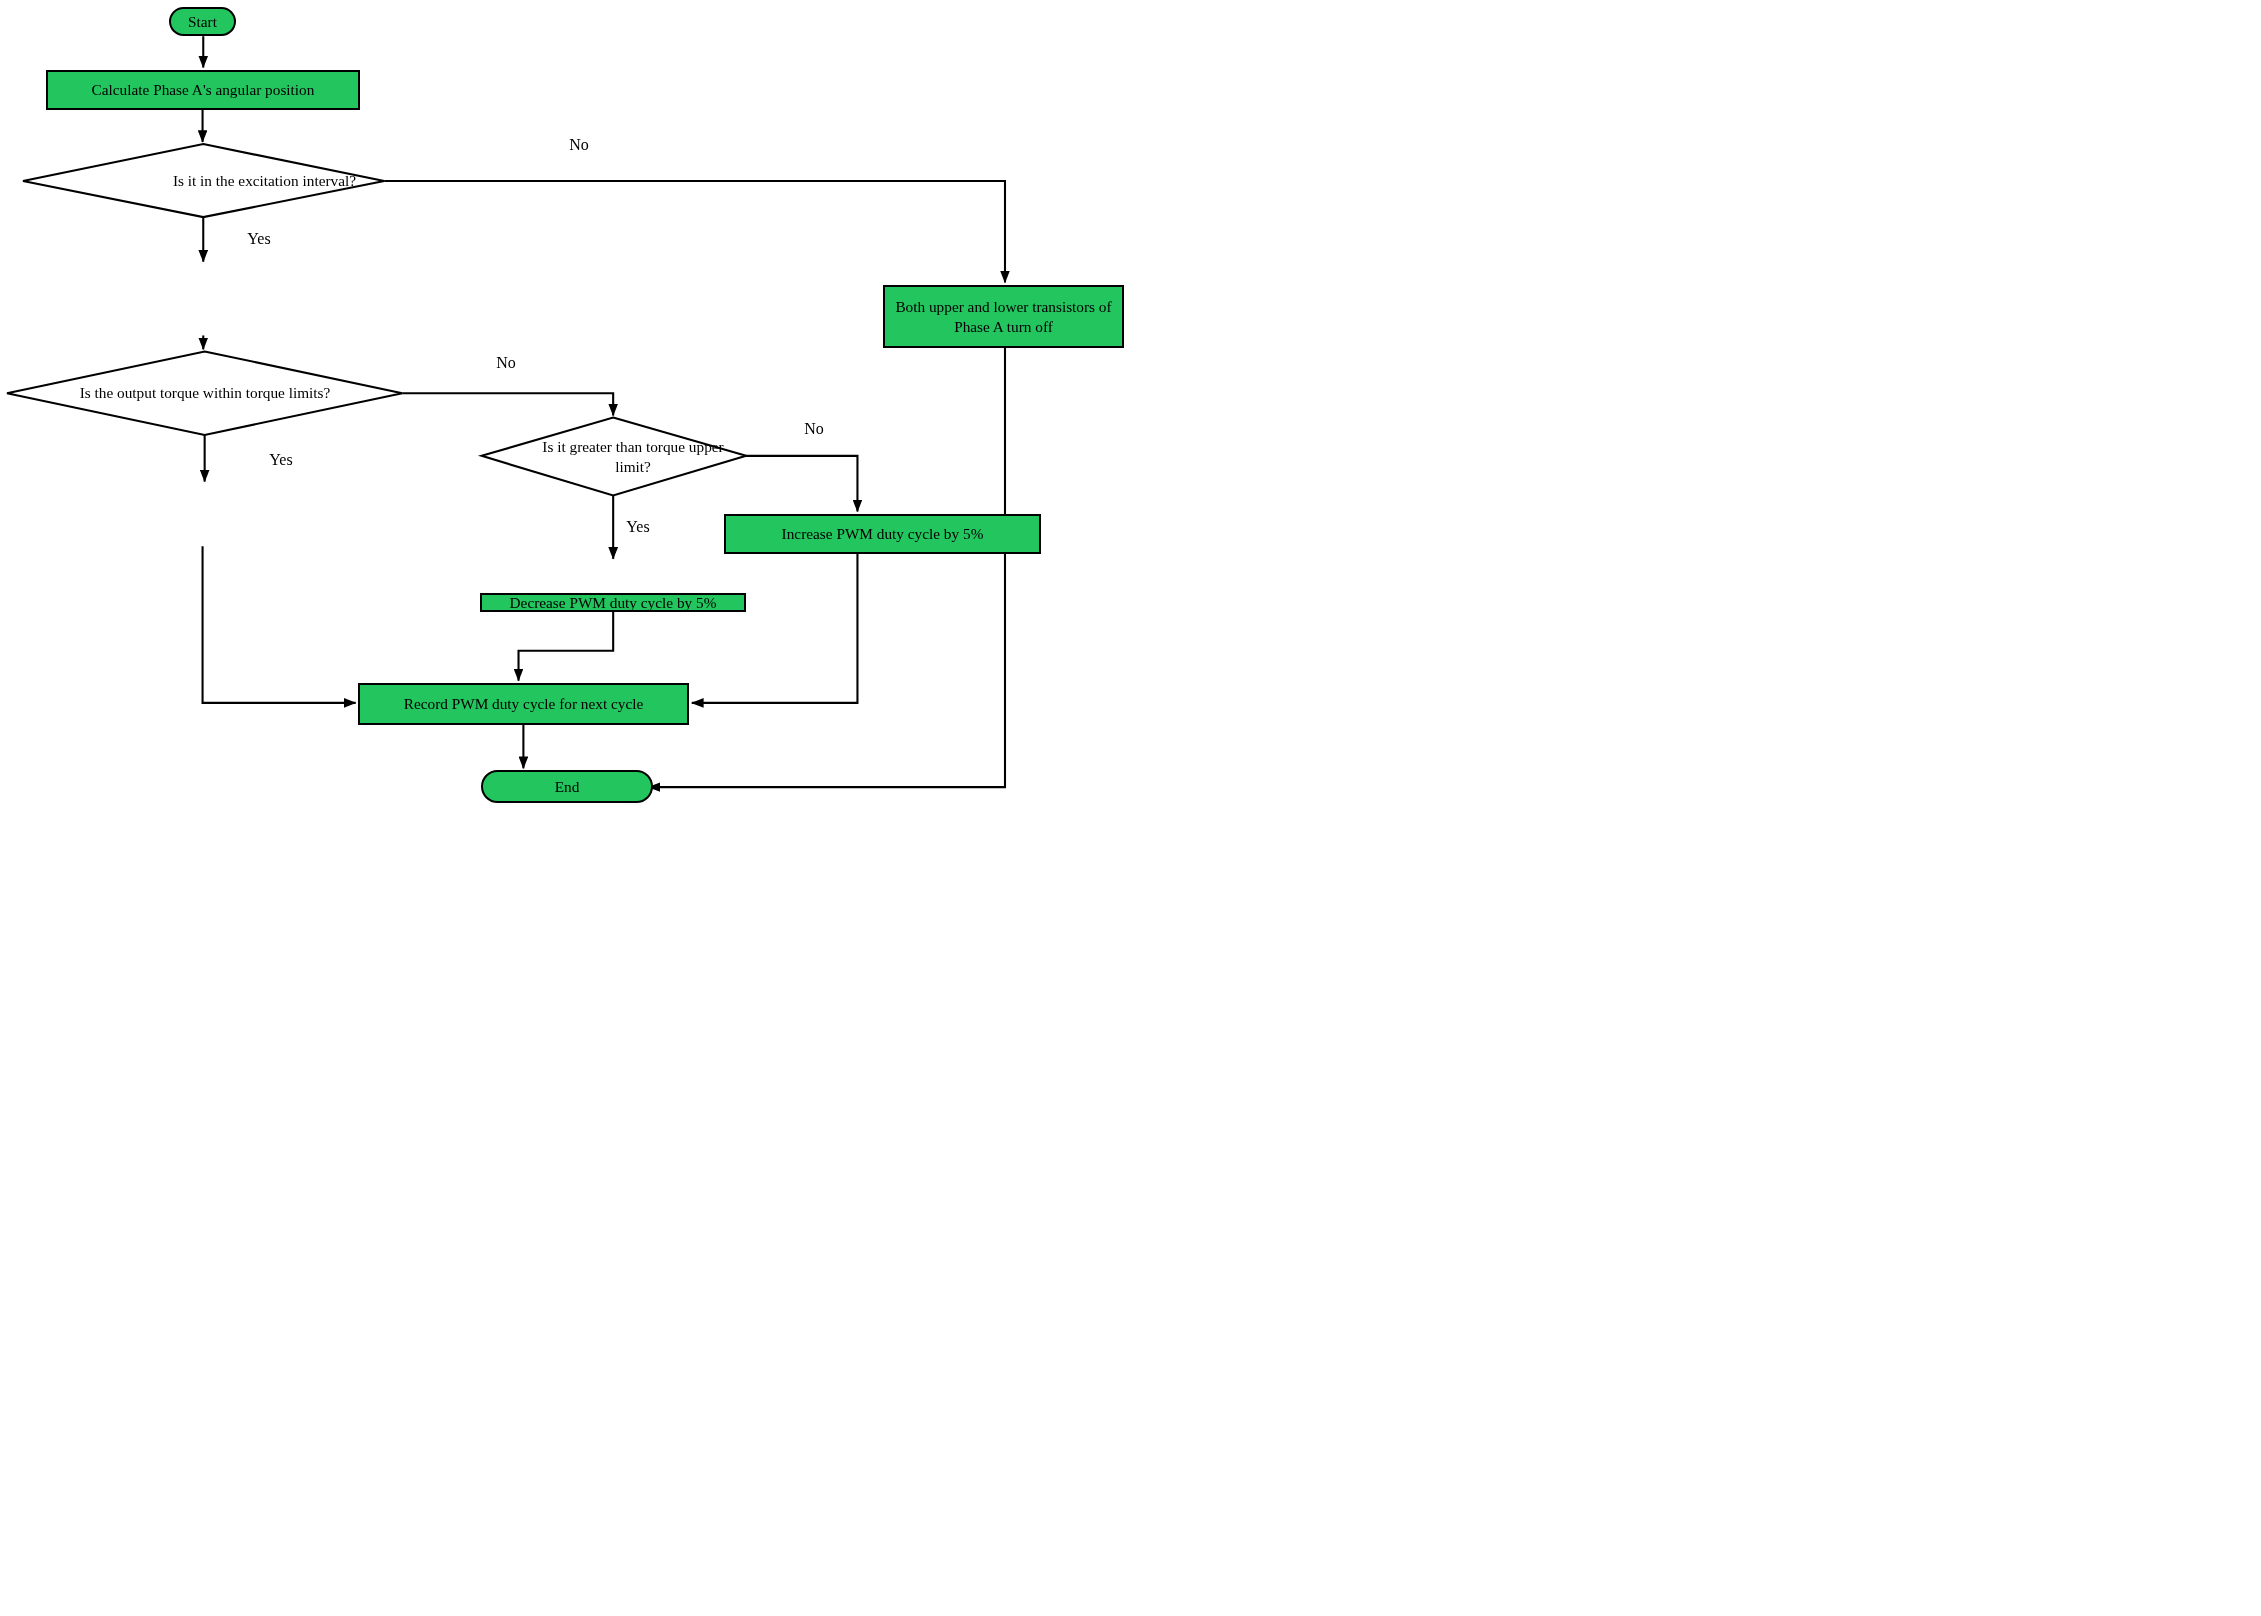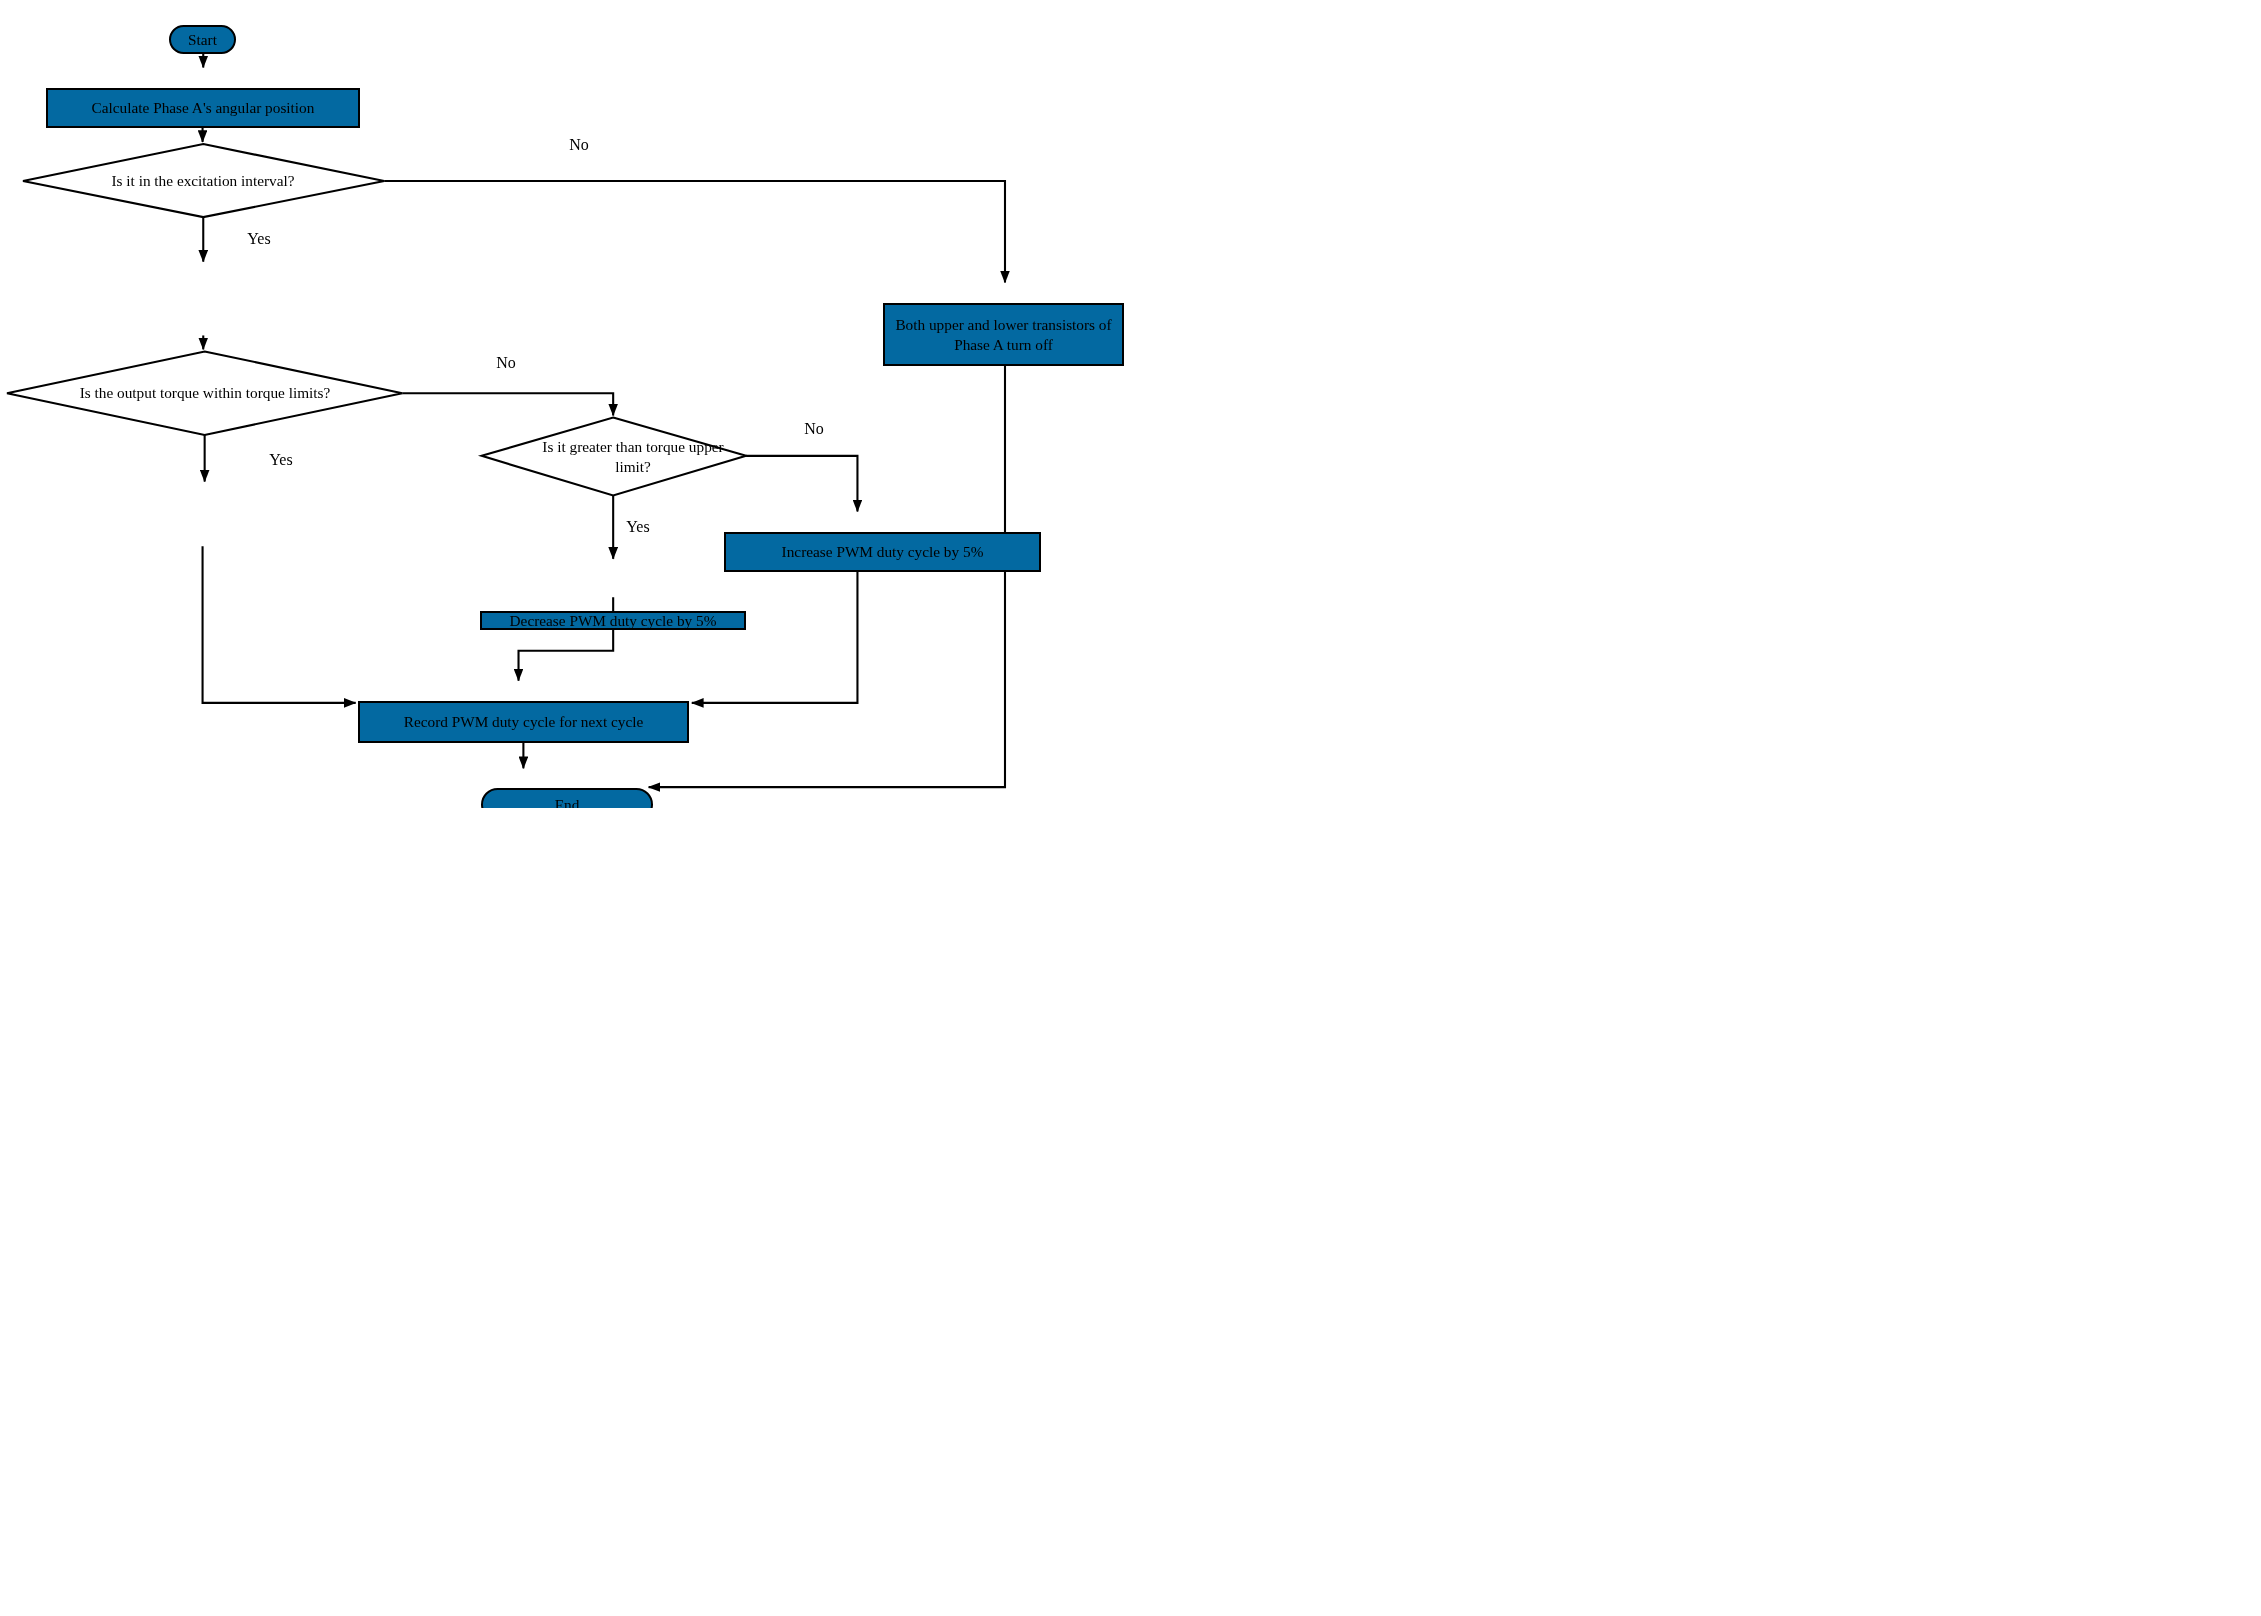--- a/index.html
+++ b/index.html
@@ -21,26 +21,25 @@
     width: 1131px;
     height: 808px;
   }
   .node {
     position: absolute;
     box-sizing: border-box;
     display: flex;
     align-items: center;
     justify-content: center;
     text-align: center;
-    background: #0369a1;
+    background: #22c55e;
     border: 2.1px solid #000000;
     font-size: 15.3px;
     line-height: 1.3;
     padding: 1.4px 5.6px;
-    margin-top: 18px;
   }
   .terminator {
     border-radius: 695px;
   }
   .diamond-label {
     position: absolute;
     transform: translate(-50%, -50%);
     text-align: center;
     font-size: 15.3px;
     line-height: 1.3;
@@ -97,21 +96,21 @@
   <div class="node" style="left:724px; top:514px; width:317px; height:40px;">Increase PWM duty cycle by 5%</div>
 
   <div class="node" style="left:480px; top:593px; width:266px; height:19px;">Decrease PWM duty cycle by 5%</div>
 
   <div class="node" style="left:883px; top:285px; width:241px; height:63px;">Both upper and lower transistors of Phase A turn off</div>
 
   <div class="node" style="left:358px; top:683px; width:331px; height:42px;">Record PWM duty cycle for next cycle</div>
 
   <div class="node terminator" style="left:481px; top:770px; width:172px; height:33px;">End</div>
 
-  <div class="diamond-label" style="left:203px; top:181px; width:306px;">Is it in the excitation interval?</div>
+  <div class="diamond-label" style="left:203px; top:181px; width:306px;text-align:right;">Is it in the excitation interval?</div>
 
   <div class="diamond-label" style="left:205px; top:393px; width:362px;">Is the output torque within torque limits?</div>
 
   <div class="diamond-label" style="left:614px; top:457px; width:188px;margin-left:19px;">Is it greater than torque upper limit?</div>
 
   <div class="edge-label" style="left:579px; top:145px;">No</div>
 
   <div class="edge-label" style="left:259px; top:239px;">Yes</div>
 
   <div class="edge-label" style="left:506px; top:363px;">No</div>

